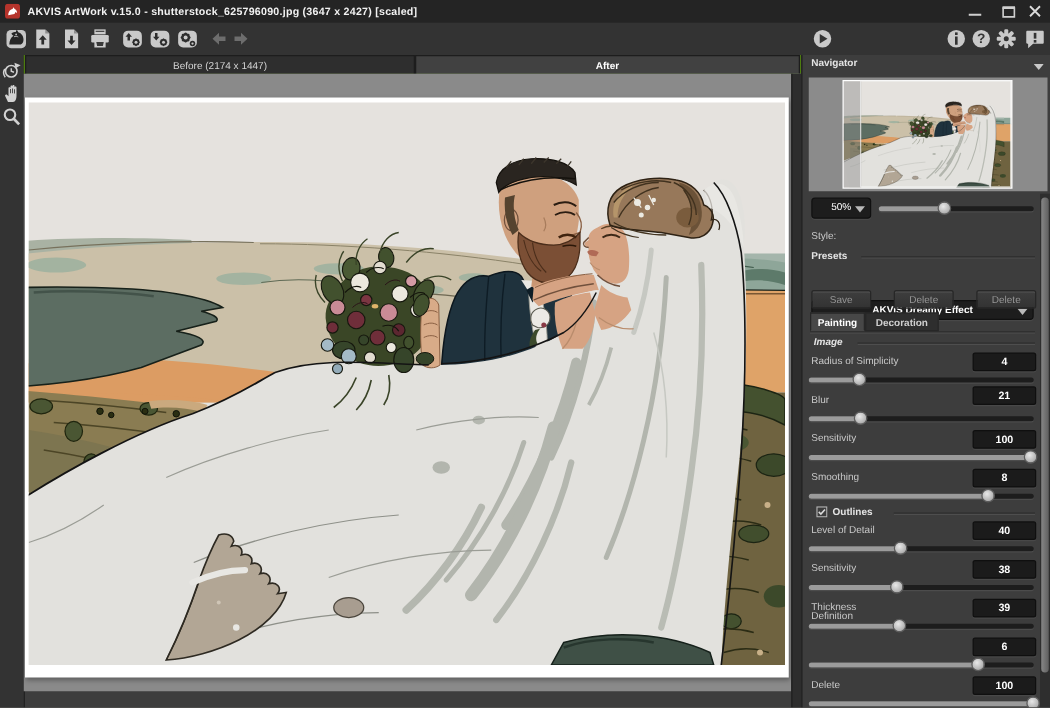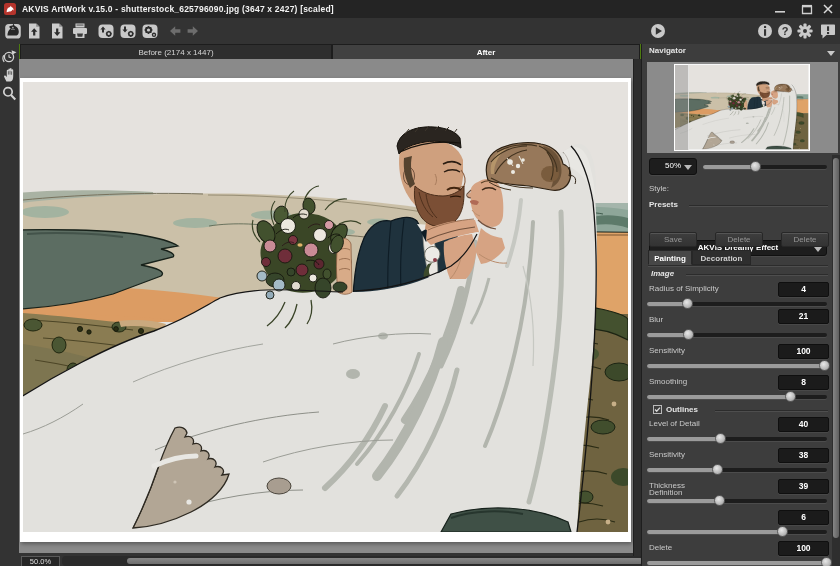--- a/index.html
+++ b/index.html
@@ -255,26 +255,20 @@
   <div id="canvas" class="abs">
     <div id="photo" class="abs">
       <svg width="605" height="450" viewBox="0 0 605 450">
         <use href="#artwork"></use>
       </svg>
     </div>
   </div>
 
   <div id="splitter" class="abs"></div>
 
-  <div id="statusbar" class="abs">
-    <div id="zoom-box">50.0%</div>
-    <div id="hscroll">
-      <div id="hscroll-thumb"></div>
-    </div>
-  </div>
 
   <div id="panel" class="abs">
     <div id="nav-header" class="plabel ptitle">Navigator</div>
     <svg class="abs" style="left:185px;top:7px" width="8" height="5" viewBox="0 0 10 6">
       <path d="M0 0 L10 0 L5 6 Z" fill="#c9c9c9"></path>
     </svg>
     <div id="nav-view">
       <div id="nav-thumb">
         <svg width="134" height="85" viewBox="-25 -52 658 502" preserveAspectRatio="none">
           <use href="#artwork"></use>

